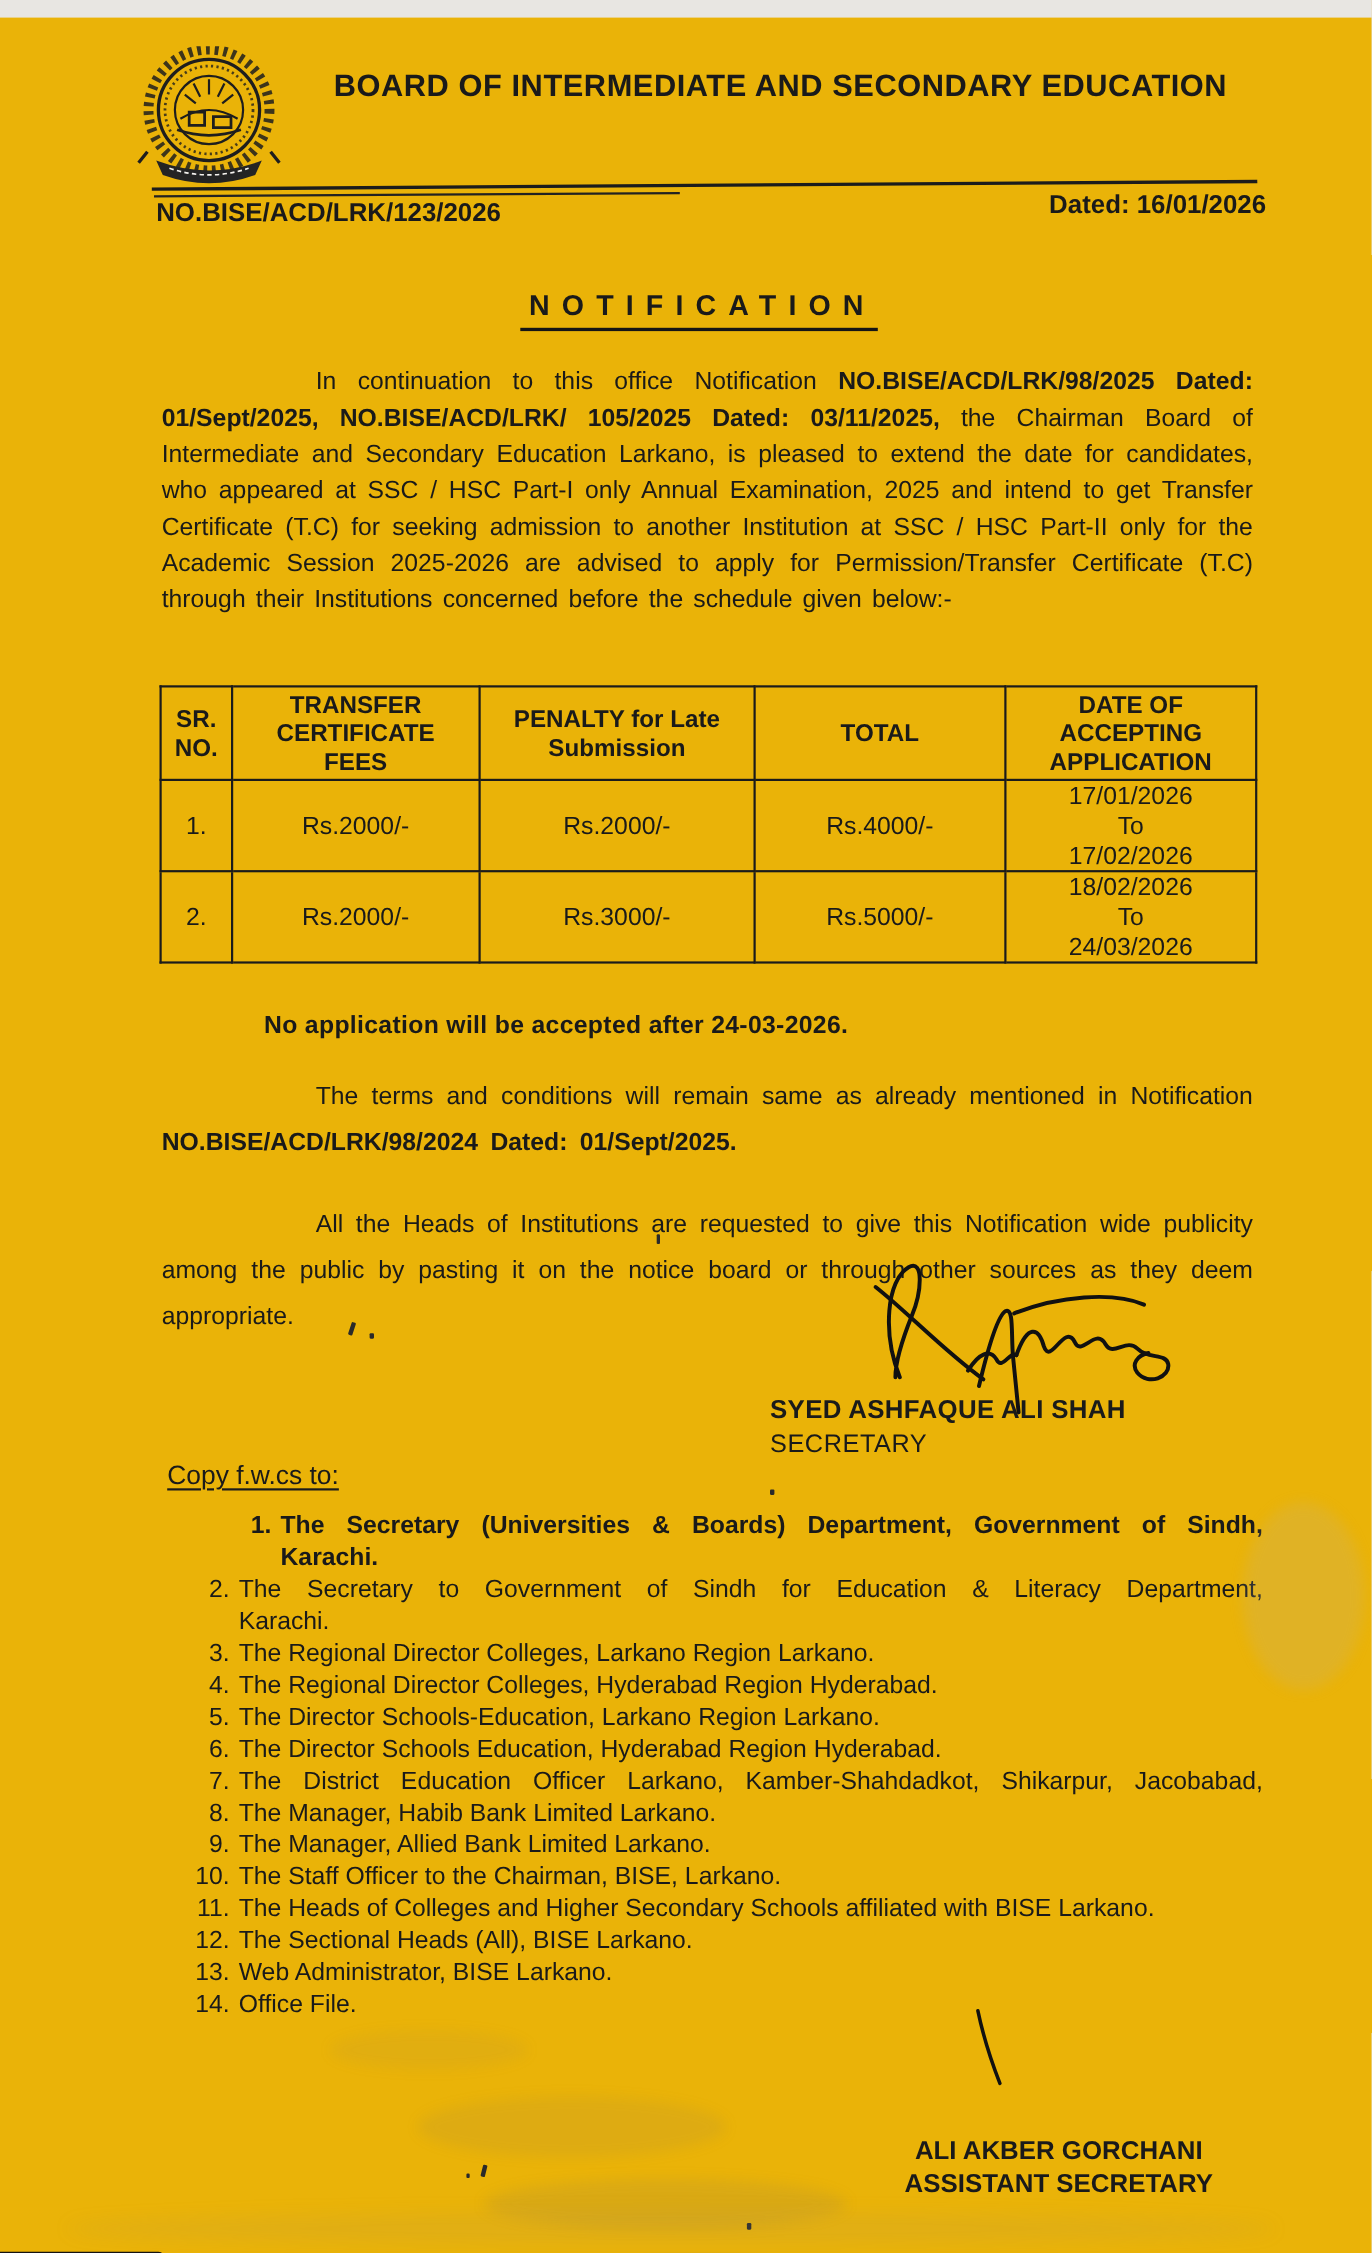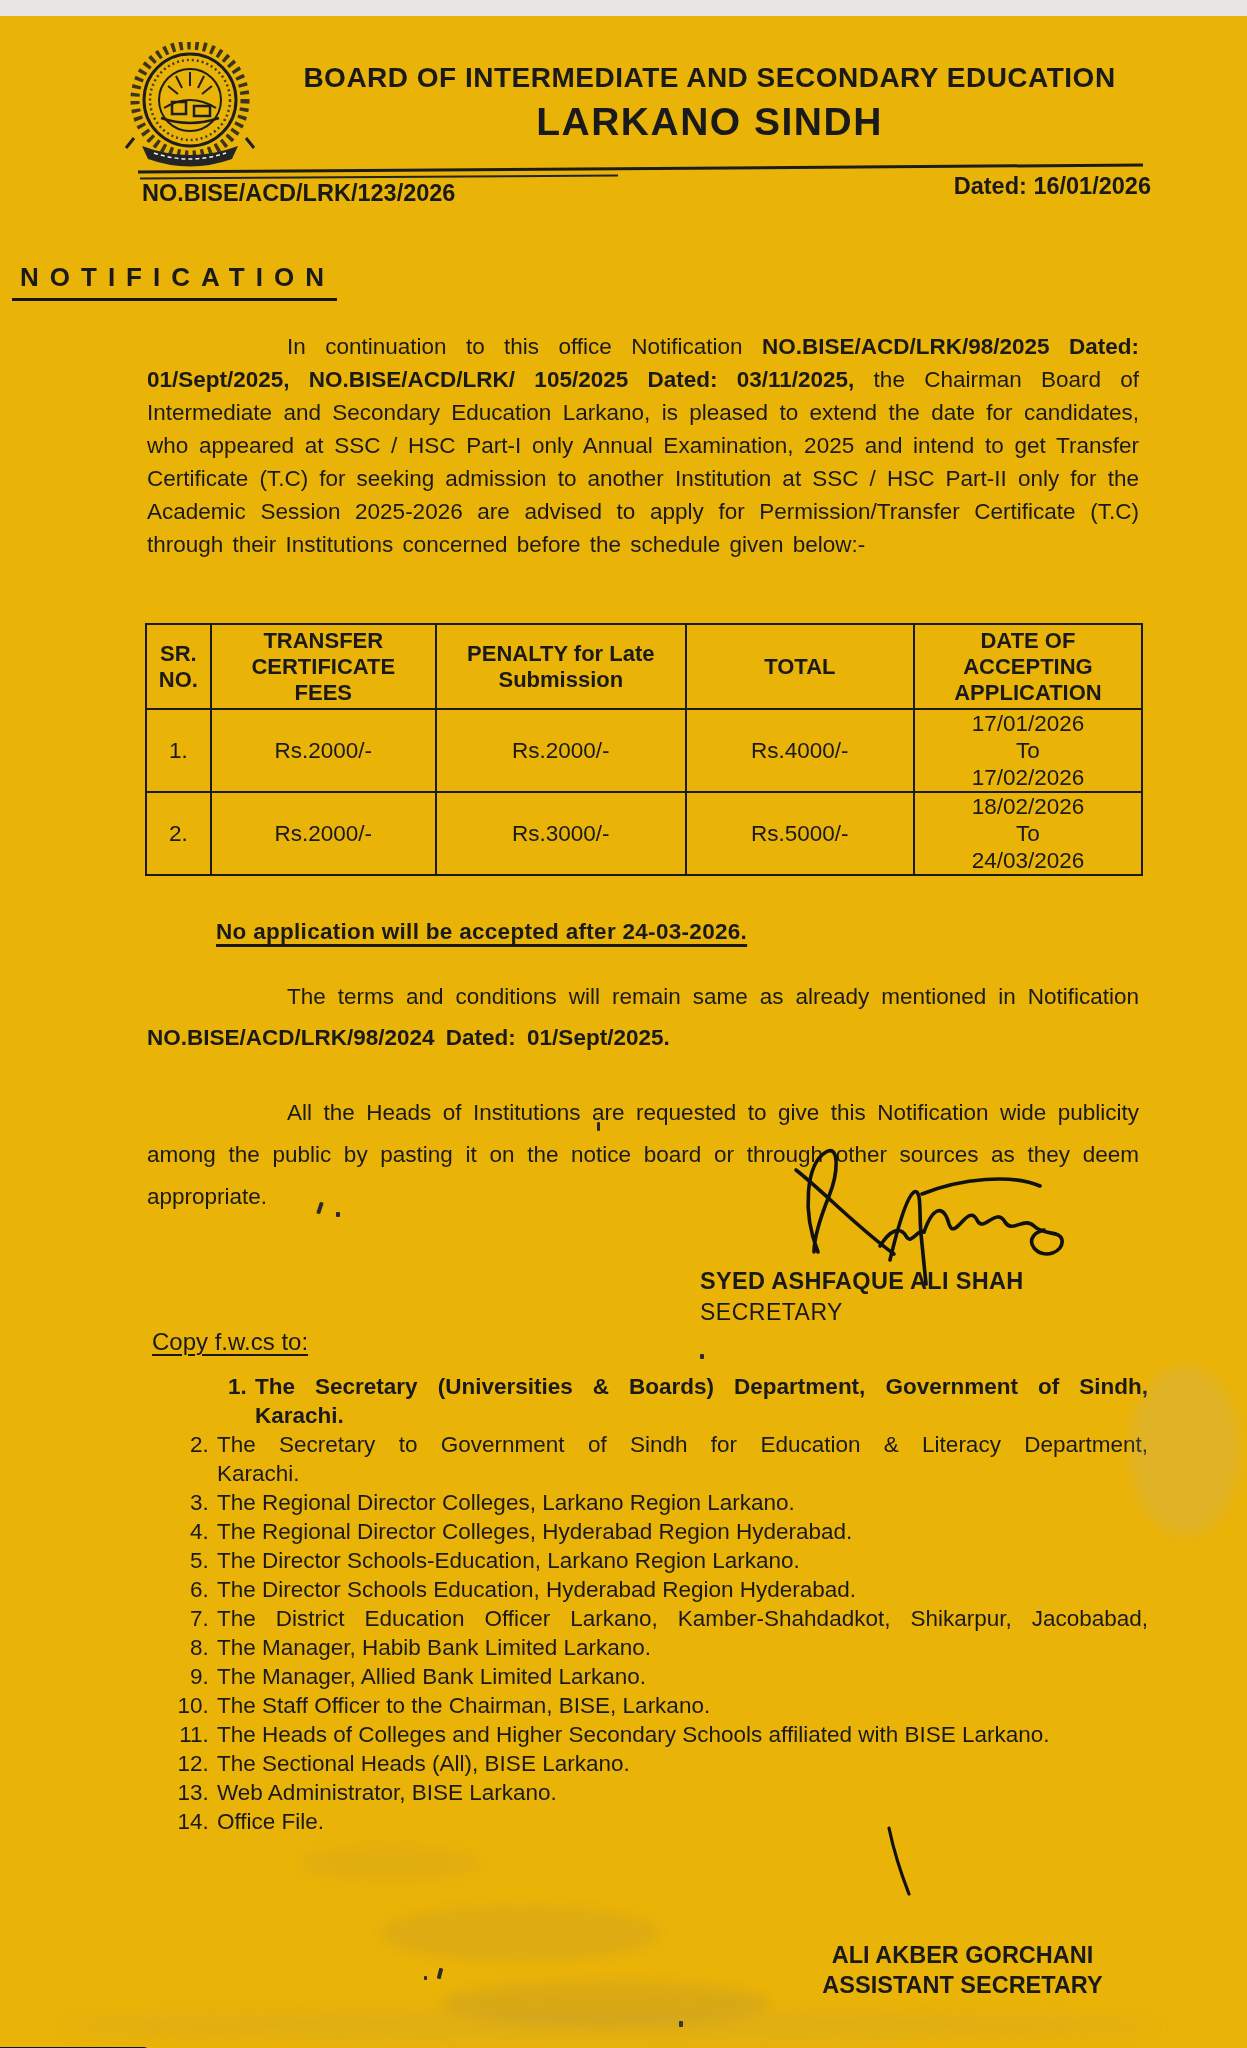--- a/index.html
+++ b/index.html
@@ -20,42 +20,42 @@
     font-size:39px; font-weight:700; letter-spacing:1.5px; }
   .rule-main { left:138px; right:104px; top:151px; height:3px;
     background:#1c1c1c; transform:rotate(-0.4deg); }
   .rule-left { left:140px; width:478px; top:160px; height:2px;
     background:#222; transform:rotate(-0.35deg); }
   .ref-row { left:142px; right:96px; top:164px; display:flex;
     justify-content:space-between; font-size:23.5px; font-weight:700; }
   .ref-dated { transform:translateY(-7px); }
 
   
-  .title-wrap { left:0; right:0; top:246px; }
+  .title-wrap { left:0; right:0; top:246px; text-align:center; }
   .title-wrap span { display:inline-block; font-size:26px; font-weight:700;
     letter-spacing:11px; border-bottom:3.5px solid #151515;
     padding:0 2px 5px 8px; transform:translateX(12px); }
 
   
   .para { left:147px; width:992px; font-size:22.5px; line-height:33px;
     text-align:justify; word-spacing:3px; }
   .para1 { top:314px; text-indent:140px; }
   .para2 { top:960px; text-indent:140px; line-height:41px; word-spacing:5px; }
   .para3 { top:1076px; text-indent:140px; line-height:42px; word-spacing:4px; }
 
   
   .fee-table { left:145px; top:607px; width:998px; border-collapse:collapse;
     table-layout:fixed; }
   .fee-table th, .fee-table td { border:2.5px solid #1b1b1b; text-align:center;
     vertical-align:middle; white-space:pre-line; }
   .fee-table th { font-size:22px; font-weight:700; line-height:26px; height:85px; }
   .fee-table td { font-size:22.5px; line-height:27px; height:79px; }
 
-  .no-app { left:216px; top:903px; font-size:22.5px; font-weight:700;
-    text-decoration:underline; text-decoration-thickness:2.5px;
+  .no-app { left:240px; top:903px; font-size:22.5px; font-weight:700;
+    text-decoration-thickness:2.5px;
     text-underline-offset:5px; letter-spacing:.3px; }
 
   
   .sec-block { left:700px; width:430px; top:1252px; }
   .sec-name { font-size:23.5px; font-weight:700; letter-spacing:.3px; }
   .sec-title { font-size:23px; margin-top:4px; letter-spacing:.5px; }
   .asst-block { left:790px; width:345px; top:1926px; text-align:center; }
   .asst-name { font-size:23.5px; font-weight:700; }
   .asst-title { font-size:23.5px; font-weight:700; margin-top:3px; }
 
@@ -94,21 +94,20 @@
       <path d="M76,30 L76,44 M62,34 L68,46 M90,34 L84,46 M54,44 L64,52 M98,44 L88,52" stroke-width="2"></path>
       <path d="M58,60 h14 v12 h-14 z M80,64 h16 v10 h-16 z" stroke-width="2.5"></path>
       <path d="M47,76 Q76,86 105,76" stroke-width="2.5"></path>
     </g>
     <path d="M28,104 Q76,122 124,104 L118,117 Q76,132 34,117 Z" fill="#242424"></path>
     <path d="M40,111 Q76,123 112,111" stroke="#f5f3ef" stroke-width="1.5" fill="none" stroke-dasharray="4 3"></path>
     <path d="M20,96 l-8,10 M132,96 l8,10" stroke="#1e1e1e" stroke-width="3"></path>
   </svg>
 
   <div class="abs org-line1">BOARD OF INTERMEDIATE AND SECONDARY EDUCATION</div>
-  <div class="abs org-line2">LARKANO SINDH</div>
 
   <div class="abs rule-main"></div>
   <div class="abs rule-left"></div>
 
   <div class="abs ref-row">
     <div>NO.BISE/ACD/LRK/123/2026</div>
     <div class="ref-dated">Dated: 16/01/2026</div>
   </div>
 
   <div class="abs title-wrap">

